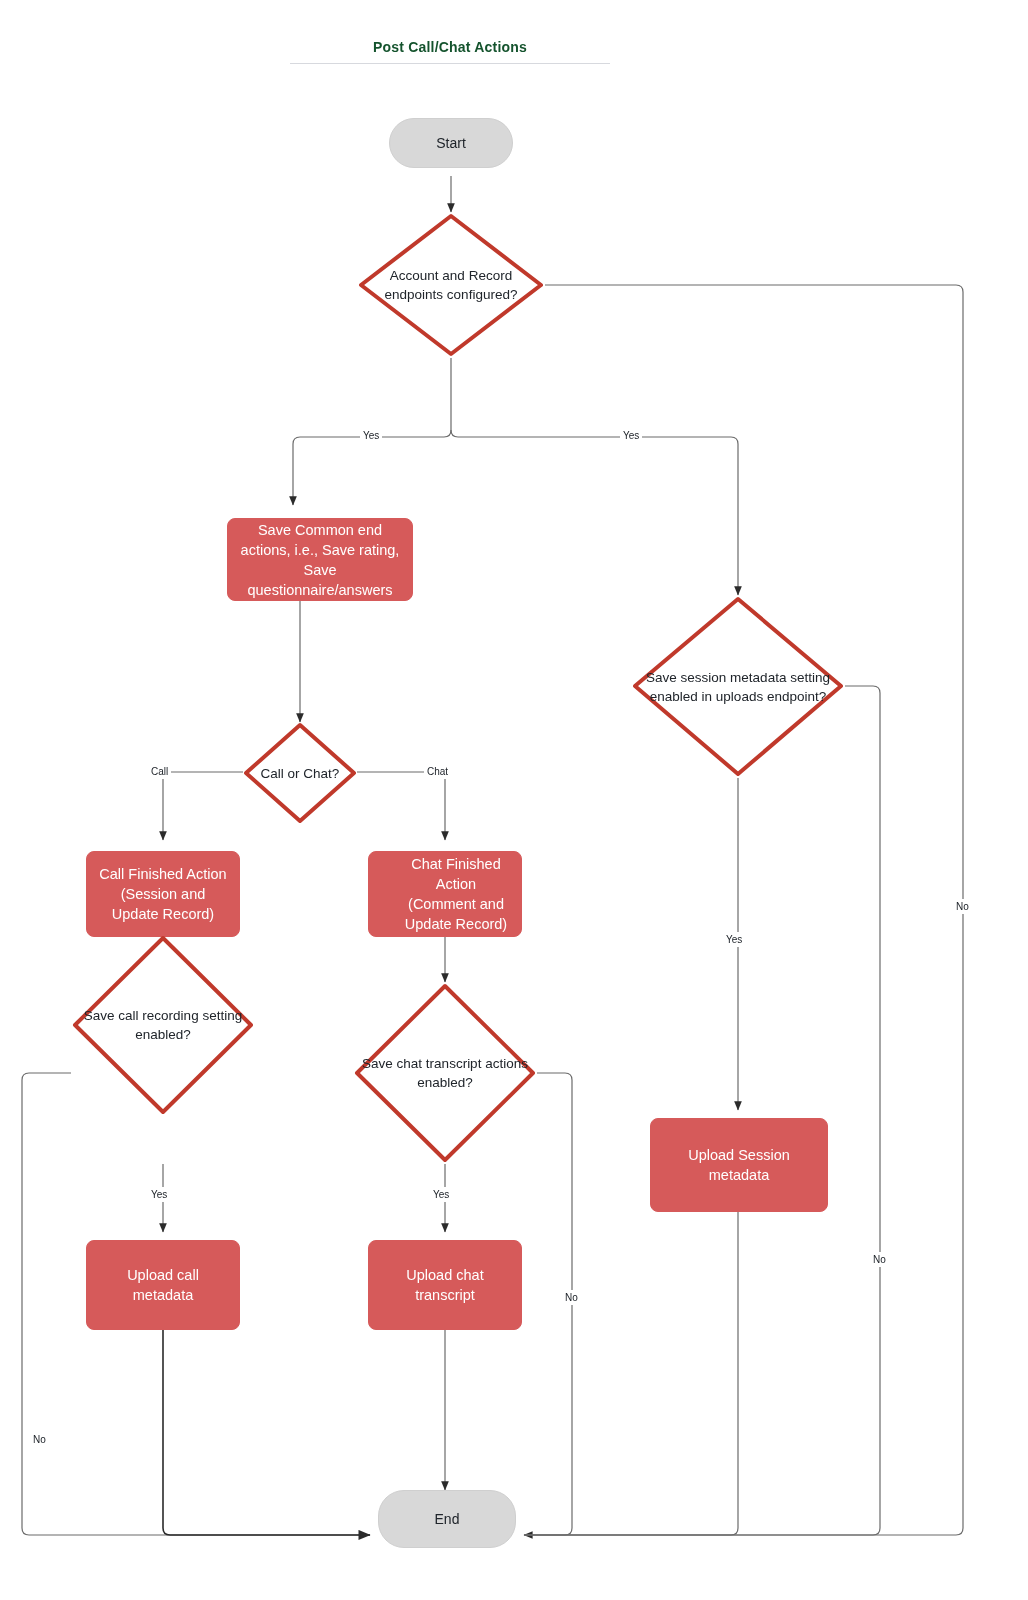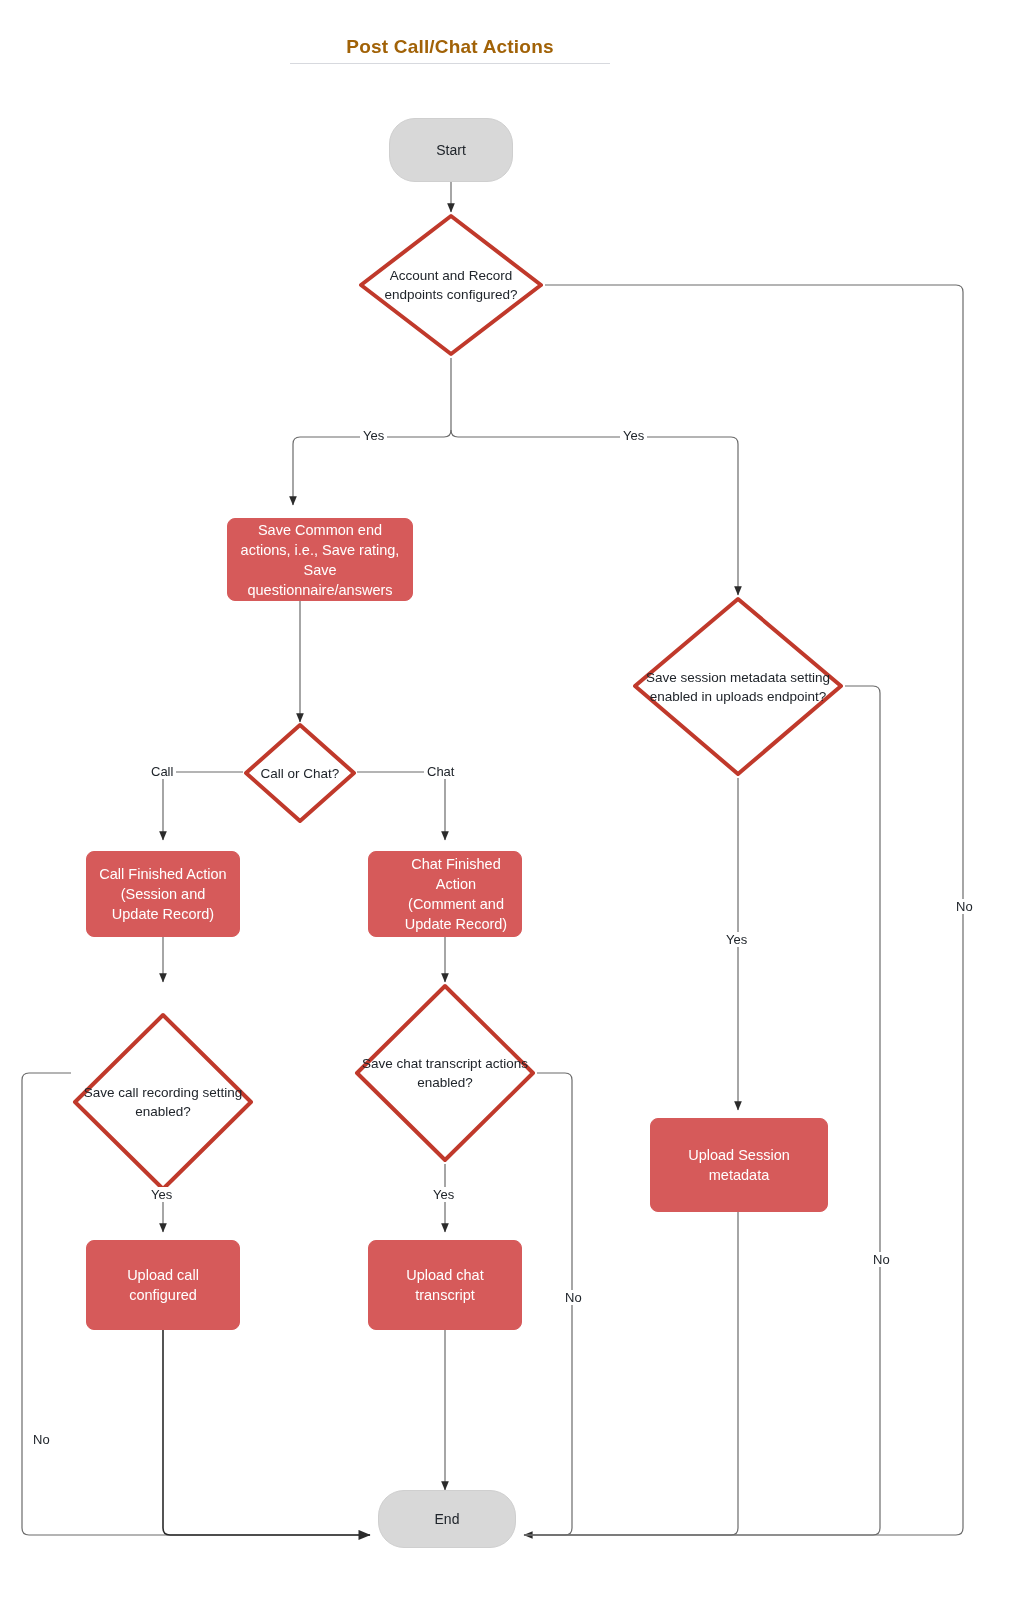--- a/index.html
+++ b/index.html
@@ -35,23 +35,23 @@
   
   .diagram-title {
     position: absolute;
     left: 290px;
     top: 30px;
     width: 320px;
     height: 34px;
     display: flex;
     align-items: center;
     justify-content: center;
-    font-size: 19px;
+    font-size: 14px;
     font-weight: bold;
-    color: #a16207;
+    color: #14532d;
     letter-spacing: 0.2px;
   }
   .title-rule {
     position: absolute;
     left: 290px;
     top: 63px;
     width: 320px;
     height: 1px;
     background: #d7d9de;
   }
@@ -88,21 +88,21 @@
     position: relative;
     z-index: 2;
     color: #20252b;
     font-size: 13.5px;
     line-height: 19px;
     padding: 0 6px;
   }
   
   .edge-label {
     position: absolute;
-    font-size: 13px;
+    font-size: 10px;
     color: #20252b;
     background: #ffffff;
     padding: 0 3px;
     white-space: nowrap;
     line-height: 15px;
   }
 </style>
 </head>
 <body>
 
@@ -151,21 +151,21 @@
 
       <path d="M738,778 L738,1110" marker-end="url(#ah)"></path>
 
       <path d="M738,1212 L738,1528 Q738,1535 731,1535 L524,1535"></path>
 
       <path d="M845,686 L873,686 Q880,686 880,693 L880,1528 Q880,1535 873,1535 L524,1535"></path>
 
     </g>
   </svg>
 
-  <div class="node terminator" style="left:389px; top:118px; width:124px; height:64px;">
+  <div class="node terminator" style="left:389px; top:118px; width:124px; height:50px;">
     <span>Start</span>
   </div>
 
   <div class="node decision" style="left:357px; top:212px; width:188px; height:146px;">
     <svg class="dshape" viewBox="0 0 188 146" preserveAspectRatio="none">
       <polygon points="94,4 184,73 94,142 4,73" fill="#ffffff" stroke="#c0392b" stroke-width="4" stroke-linejoin="round"></polygon>
     </svg>
     <div class="dlabel">Account and Record endpoints configured?</div>
   </div>
 
@@ -181,36 +181,36 @@
   </div>
 
   <div class="node process" style="left:86px; top:851px; width:154px; height:86px;">
     <span>Call Finished Action (Session and Update Record)</span>
   </div>
 
   <div class="node process" style="left:368px; top:851px; width:154px; height:86px;padding-left:32px;">
     <span>Chat Finished Action (Comment and Update Record)</span>
   </div>
 
-  <div class="node decision" style="left:71px; top:1011px; width:184px; height:182px;align-items:center;">
+  <div class="node decision" style="left:71px; top:934px; width:184px; height:182px;align-items:center;">
     <svg class="dshape" viewBox="0 0 184 182" preserveAspectRatio="none">
       <polygon points="92,4 180,91 92,178 4,91" fill="#ffffff" stroke="#c0392b" stroke-width="4" stroke-linejoin="round"></polygon>
     </svg>
     <div class="dlabel">Save call recording setting enabled?</div>
   </div>
 
   <div class="node decision" style="left:353px; top:982px; width:184px; height:182px;">
     <svg class="dshape" viewBox="0 0 184 182" preserveAspectRatio="none">
       <polygon points="92,4 180,91 92,178 4,91" fill="#ffffff" stroke="#c0392b" stroke-width="4" stroke-linejoin="round"></polygon>
     </svg>
     <div class="dlabel">Save chat transcript actions enabled?</div>
   </div>
 
   <div class="node process" style="left:86px; top:1240px; width:154px; height:90px;">
-    <span>Upload call configured</span>
+    <span>Upload call metadata</span>
   </div>
 
   <div class="node process" style="left:368px; top:1240px; width:154px; height:90px;">
     <span>Upload chat transcript</span>
   </div>
 
   <div class="node decision" style="left:631px; top:595px; width:214px; height:183px;">
     <svg class="dshape" viewBox="0 0 214 183" preserveAspectRatio="none">
       <polygon points="107,4 210,91 107,179 4,91" fill="#ffffff" stroke="#c0392b" stroke-width="4" stroke-linejoin="round"></polygon>
     </svg>

